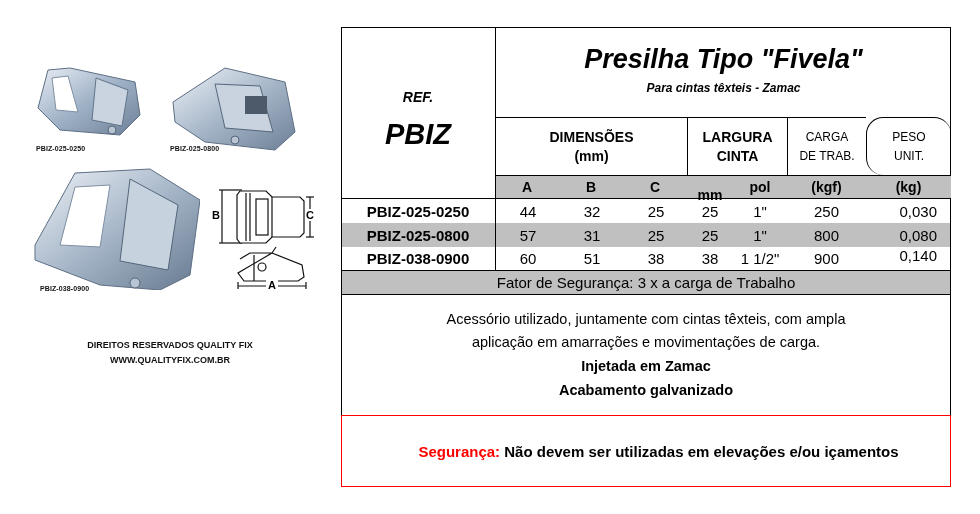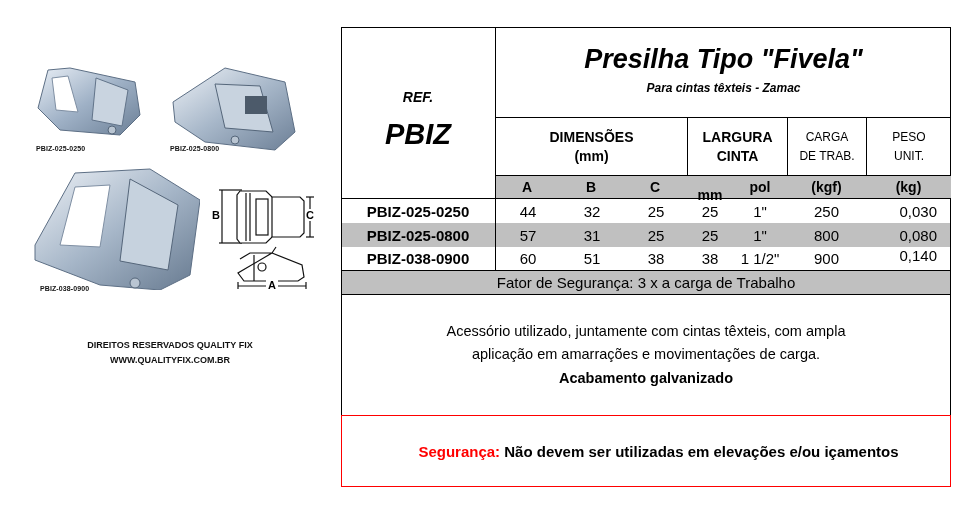--- a/index.html
+++ b/index.html
@@ -128,21 +128,21 @@
     <span>(mm)</span>
   </div>
   <div class="cell bl bt hdr" style="left:346px;top:90px;width:100px;height:58px;flex-direction:column;">
     <span>LARGURA</span>
     <span>CINTA</span>
   </div>
   <div class="cell bl bt hdr-n" style="left:446px;top:90px;width:79px;height:58px;flex-direction:column;">
     <span>CARGA</span>
     <span>DE TRAB.</span>
   </div>
-  <div class="cell bl bt hdr-n" style="left:525px;top:90px;width:85px;height:58px;flex-direction:column;">
+  <div class="cell bl bt hdr-n" style="left:525px;top:90px;width:85px;height:58px;flex-direction:column;border-radius:17px;">
     <span>PESO</span>
     <span>UNIT.</span>
   </div>
 
   <div class="abs gray bl bt" style="left:154px;top:148px;width:456px;height:23px;box-sizing:border-box;"></div>
   <div class="cell unit" style="left:154px;top:148px;width:64px;height:23px;">A</div>
   <div class="cell unit" style="left:218px;top:148px;width:64px;height:23px;">B</div>
   <div class="cell unit" style="left:282px;top:148px;width:64px;height:23px;">C</div>
   <div class="cell unit" style="left:346px;top:148px;width:46px;height:39px;">mm</div>
   <div class="cell unit" style="left:392px;top:148px;width:54px;height:23px;">pol</div>
@@ -184,20 +184,21 @@
     <div class="cell val" style="left:392px;top:0;width:54px;height:23px;">1 1/2"</div>
     <div class="cell val" style="left:446px;top:0;width:79px;height:23px;">900</div>
     <div class="cell val" style="left:525px;top:0;width:85px;height:16px;justify-content:flex-end;padding-right:14px;">0,140</div>
   </div>
 
   <div class="cell gray bt" style="left:1px;top:243px;width:608px;height:24px;font-size:15px;">Fator de Segurança: 3 x a carga de Trabalho</div>
 
   <div class="cell bt" style="left:0;top:267px;width:610px;height:121px;flex-direction:column;">
     <div class="desc-line">Acessório utilizado, juntamente com cintas têxteis, com ampla</div>
     <div class="desc-line">aplicação em amarrações e movimentações de carga.</div>
+    <div class="desc-bold">Injetada em Zamac</div>
     <div class="desc-bold">Acabamento galvanizado</div>
   </div>
 
   <div class="cell" style="left:0;top:388px;width:610px;height:72px;border:1px solid #ff0000;box-sizing:border-box;">
     <span style="font-size:15px;font-weight:bold;white-space:pre;">
       <span style="color:#ff0000;">Segurança:</span><span> Não devem ser utilizadas em elevações e/ou içamentos</span>
     </span>
   </div>
 </div>
 

